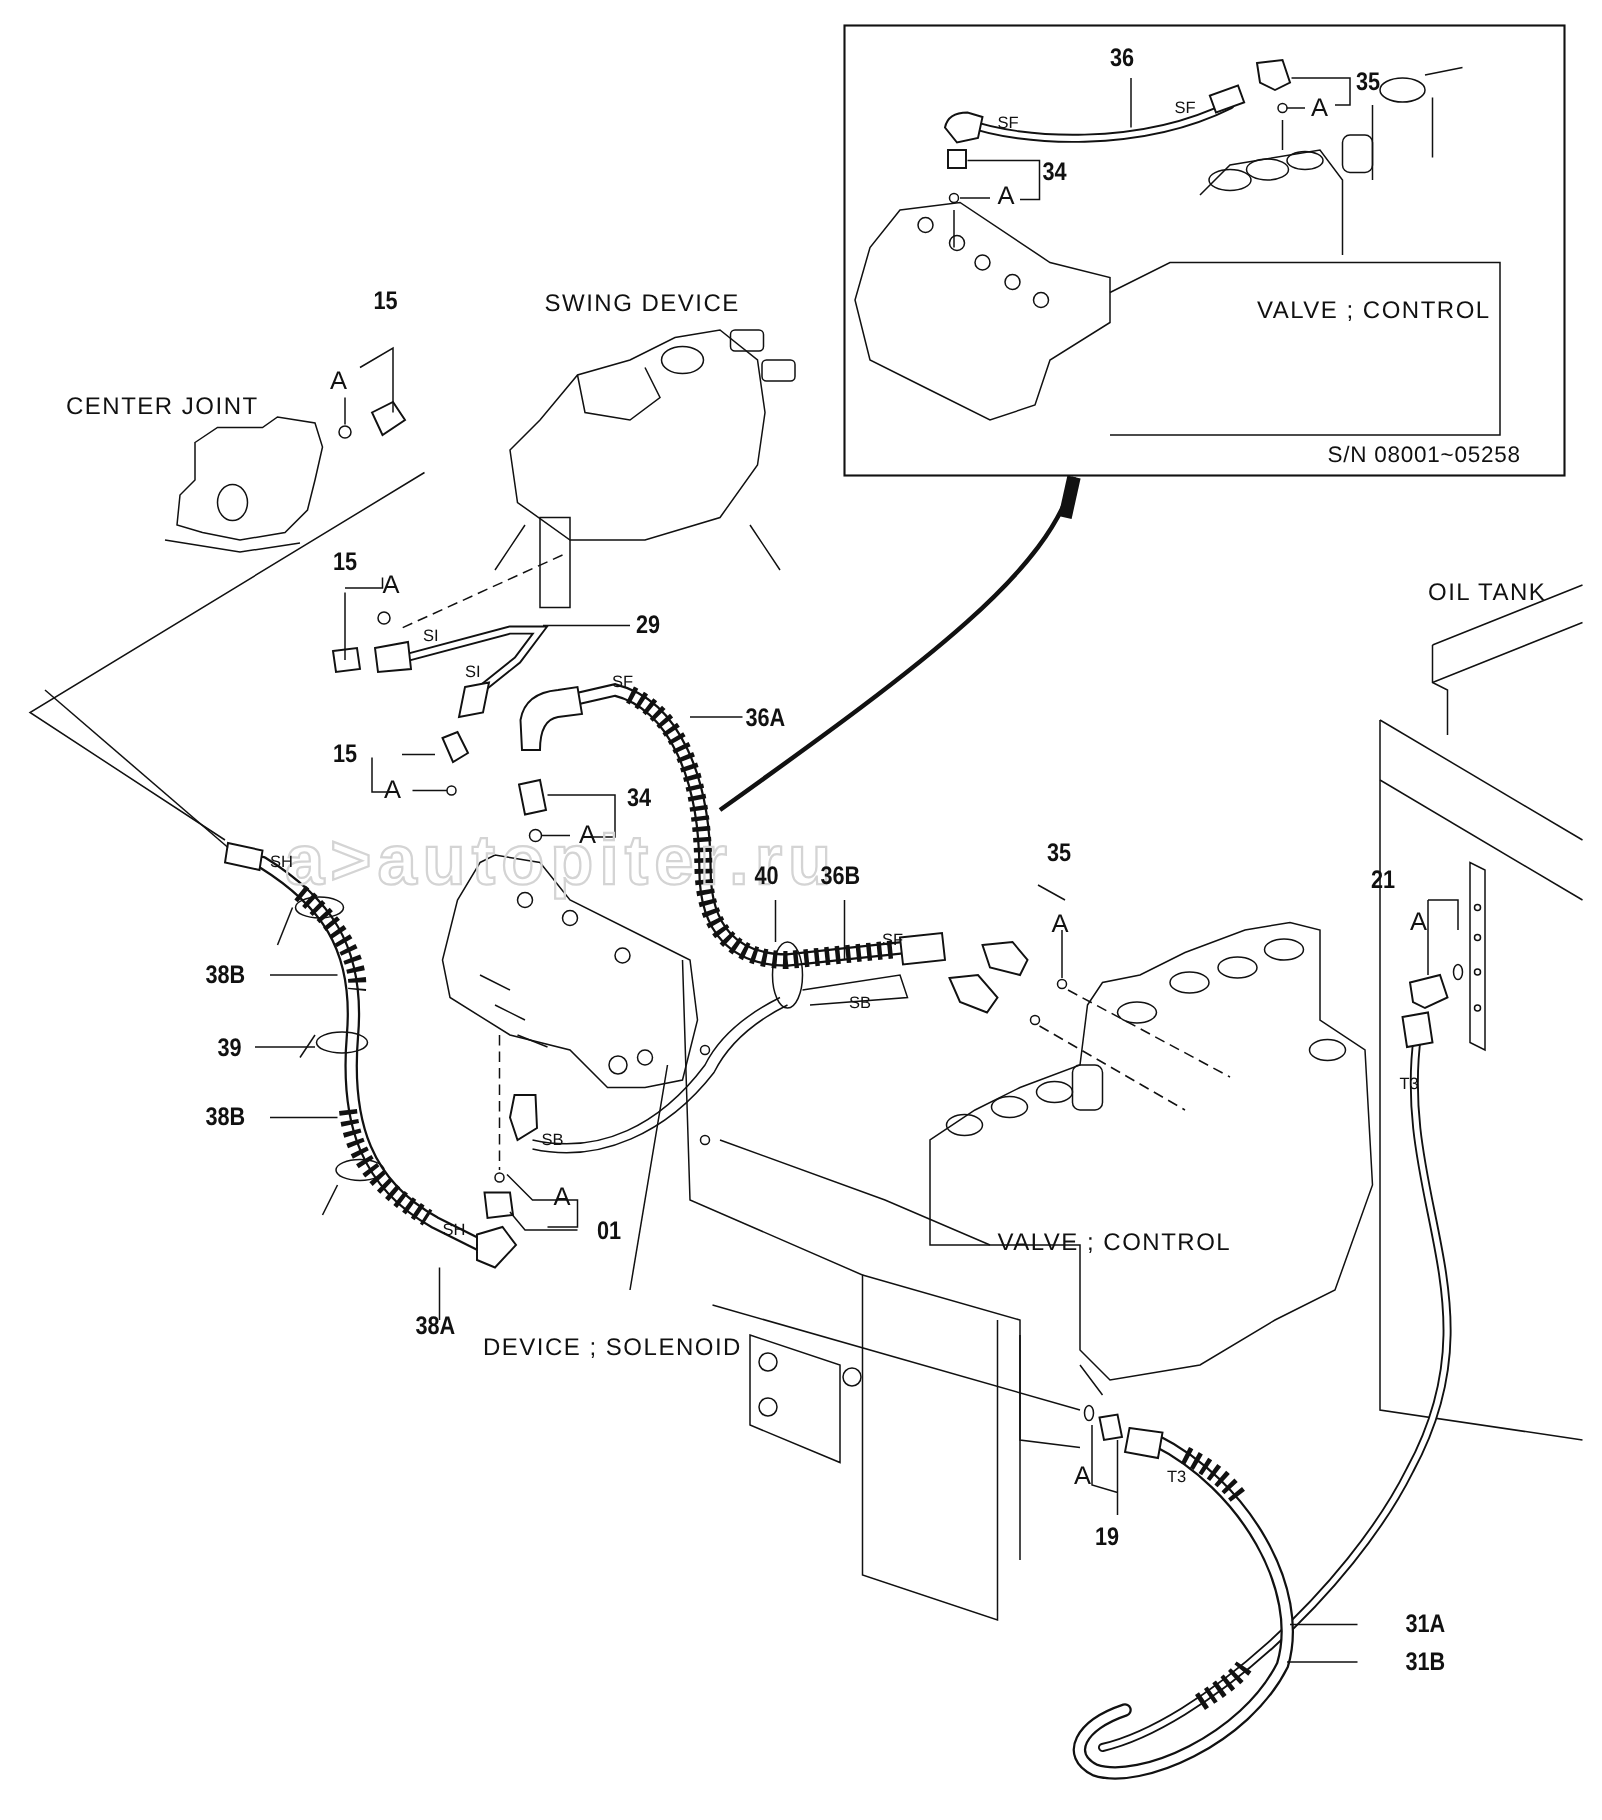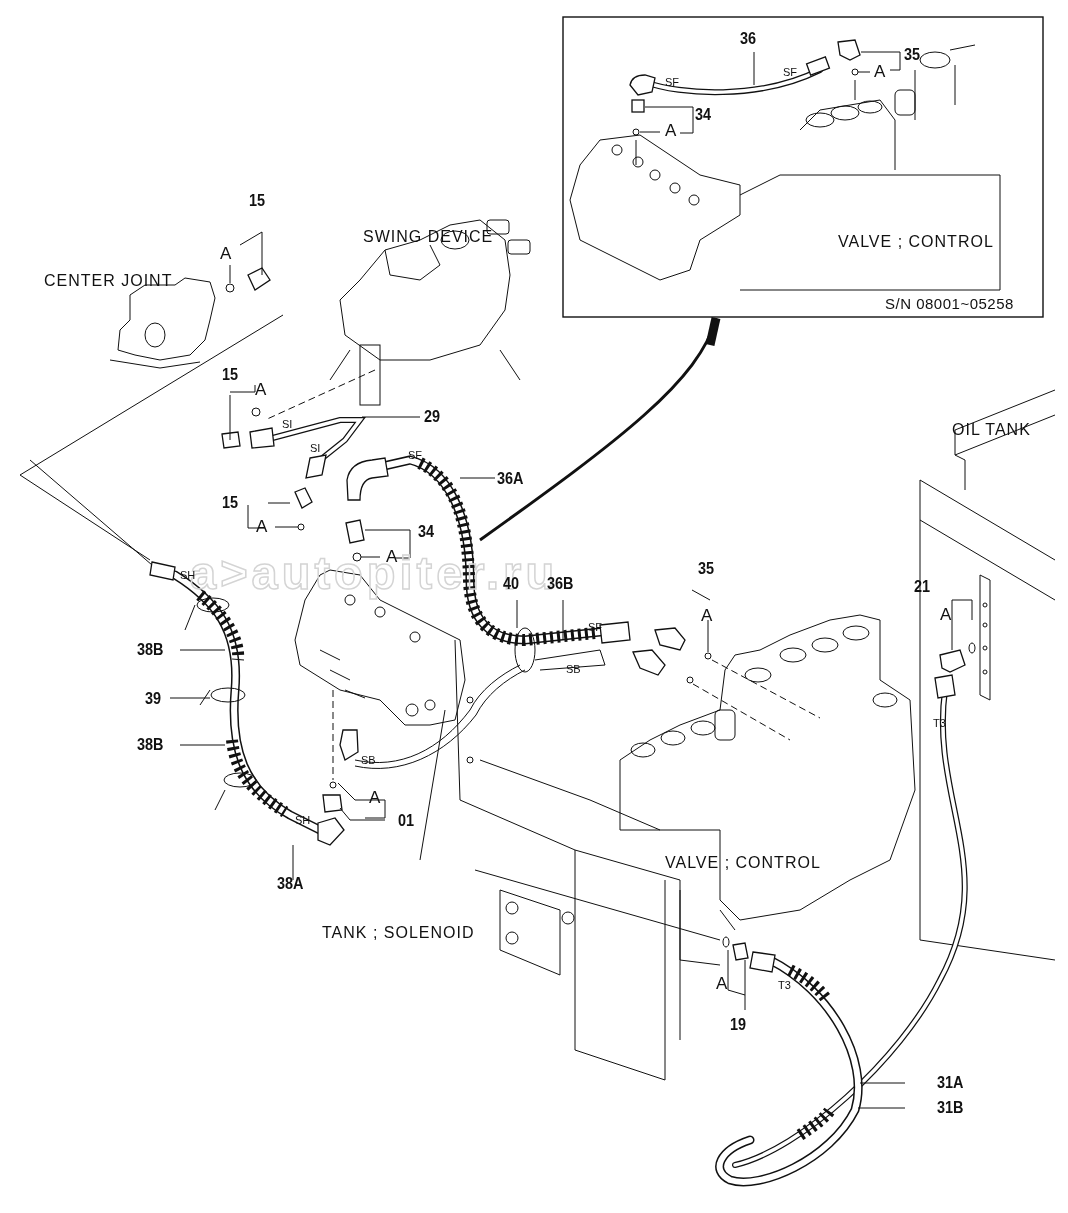--- a/index.html
+++ b/index.html
@@ -1,20 +1,20 @@
 <!DOCTYPE html>
 <html><head>
 <meta charset="utf-8">
 <style>
   html, body { margin: 0; padding: 0; background: #ffffff; }
   body { width: 1068px; height: 1213px; position: relative; overflow: hidden; }
   #canvas { position: absolute; left: 0; top: 0; width: 1068px; height: 1213px; }
   .lbl { position: absolute; font-family: "Liberation Sans", sans-serif; color: #111; white-space: nowrap; line-height: 1; }
   .part { font-size: 17px; font-weight: bold; transform: scaleX(0.85); transform-origin: left top; }
-  .caption { font-size: 16px; letter-spacing: 1px; margin-top: 34px; }
+  .caption { font-size: 16px; letter-spacing: 1px; }
   .letterA { font-size: 17px; }
   .code { font-size: 11px; text-align: center; }
   .serial { font-size: 15px; letter-spacing: 0.5px; }
   .watermark { position: absolute; font-family: "Liberation Sans", sans-serif; font-size: 47px; font-weight: bold; color: transparent; -webkit-text-stroke: 1.5px #d4d4d4; letter-spacing: 4px; }
   svg .ln { stroke: #111; stroke-width: 1.4; fill: none; }
   svg .thin { stroke: #111; stroke-width: 1; fill: none; }
   svg .dash { stroke: #111; stroke-width: 1; fill: none; stroke-dasharray: 7 4; }
   svg .fill-w { fill: #fff; stroke: #111; stroke-width: 1.3; }
   svg .hose { stroke: #111; stroke-width: 9; fill: none; stroke-linecap: round; }
   svg .hose-in { stroke: #fff; stroke-width: 6; fill: none; stroke-linecap: round; }
@@ -231,25 +231,25 @@
 <div class="lbl part" style="left:740px; top:30px;">36</div>
 <div class="lbl part" style="left:904px; top:46px;">35</div>
 <div class="lbl part" style="left:695px; top:106px;">34</div>
 <div class="lbl code" style="left:665px; top:77px;">SF</div>
 <div class="lbl code" style="left:783px; top:67px;">SF</div>
 <div class="lbl letterA" style="left:874px; top:63px;">A</div>
 <div class="lbl letterA" style="left:665px; top:122px;">A</div>
 <div class="lbl caption" style="left:838px; top:200px;">VALVE ; CONTROL</div>
 <div class="lbl serial" style="left:885px; top:296px;">S/N 08001~05258</div>
 
-<div class="lbl caption" style="left:44px; top:239px;">CENTER JOINT</div>
+<div class="lbl caption" style="left:44px; top:264px;">CENTER JOINT</div>
 <div class="lbl caption" style="left:363px; top:195px;">SWING DEVICE</div>
 <div class="lbl caption" style="left:952px; top:388px;">OIL TANK</div>
 <div class="lbl caption" style="left:665px; top:821px;">VALVE ; CONTROL</div>
-<div class="lbl caption" style="left:322px; top:891px;">TANK ; SOLENOID</div>
+<div class="lbl caption" style="left:322px; top:891px;">DEVICE ; SOLENOID</div>
 
 <div class="lbl part" style="left:249px; top:192px;">15</div>
 <div class="lbl part" style="left:222px; top:366px;">15</div>
 <div class="lbl part" style="left:222px; top:494px;">15</div>
 <div class="lbl part" style="left:424px; top:408px;">29</div>
 <div class="lbl part" style="left:497px; top:470px;">36A</div>
 <div class="lbl part" style="left:418px; top:523px;">34</div>
 <div class="lbl part" style="left:503px; top:575px;">40</div>
 <div class="lbl part" style="left:547px; top:575px;">36B</div>
 <div class="lbl part" style="left:698px; top:560px;">35</div>

